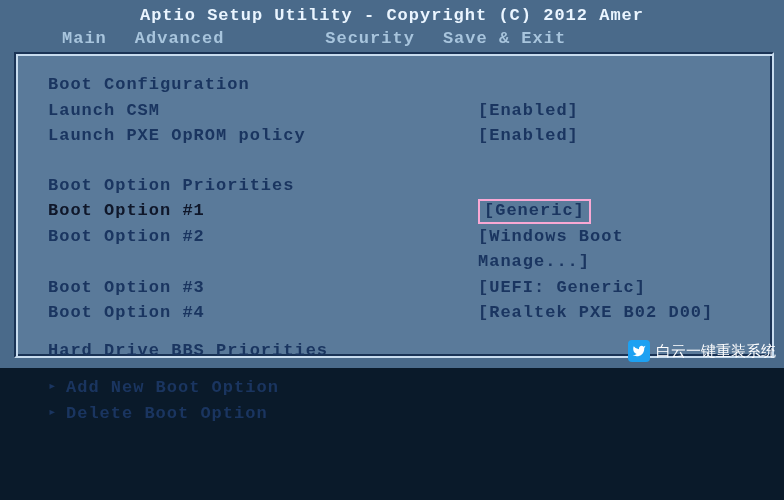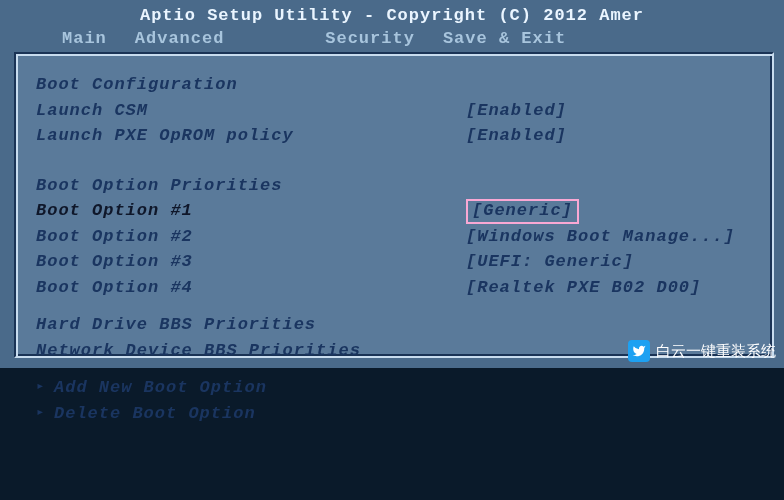--- a/index.html
+++ b/index.html
@@ -45,23 +45,22 @@
     position: absolute;
     top: 52px;
     left: 14px;
     right: 10px;
     bottom: 10px;
     background: #5a7a9a;
     border: 2px solid #1a3355;
     border-right-color: #c8dcee;
     border-bottom-color: #c8dcee;
     box-shadow: inset 2px 2px 0 #c8dcee, inset -2px -2px 0 #1a3355;
-    padding: 14px 20px;
-    color: #1a3560;
-    font-style: italic;
+    padding: 14px 32px;
+    color: #1a3560;
   }
   .row {
     display: flex;
     align-items: baseline;
     line-height: 1.5;
     font-size: 17px;
   }
   .label-col {
     flex: 0 0 430px;
   }
@@ -175,23 +174,20 @@
     <div class="row">
       <span class="label-col">Boot Option #4</span>
       <span class="value-col">[Realtek PXE B02 D00]</span>
     </div>
 
     <div class="spacer-sm"></div>
 
     <div class="row">
       <span class="label-col">Hard Drive BBS Priorities</span>
     </div>
-    <div class="row">
-      <span class="label-col">Network Device BBS Priorities</span>
-    </div>
 
     <div class="spacer-sm"></div>
 
     <div class="row submenu">
       <span>Add New Boot Option</span>
     </div>
     <div class="row submenu">
       <span>Delete Boot Option</span>
     </div>
 

